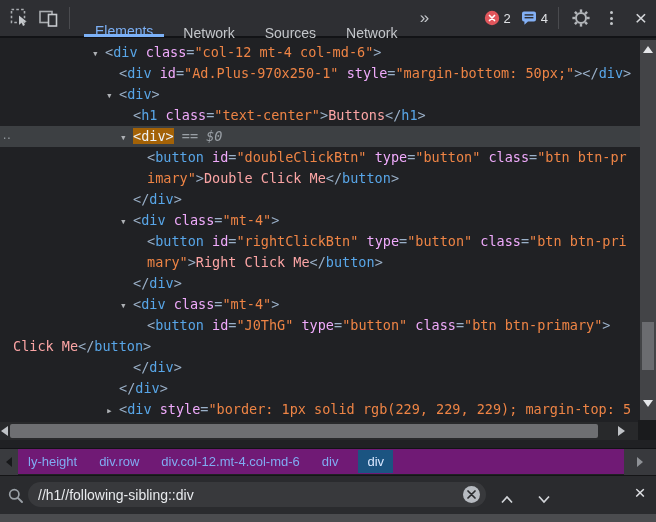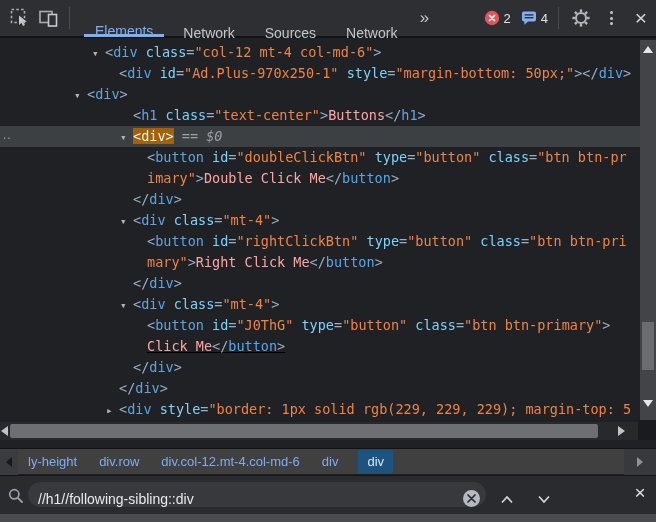--- a/index.html
+++ b/index.html
@@ -25,21 +25,21 @@
 
   
   .tree { position:absolute; top:40px; left:0; width:640px; height:380px; overflow:hidden;
           background:#202124; padding-top:2px; }
   .row { height:21px; line-height:21px; white-space:pre; position:relative;
          font-family:"DejaVu Sans Mono", monospace; font-size:13.5px; }
   .row.sel { background:#3d4043; }
   .arw { display:inline-block; width:13px; color:#aeb1b5; font-size:11px; }
   .tk-p   { color:#9ab0c8; }
   .tk-tag { color:#58a6e8; }
-  .tk-attr{ color:#7dd3fc; }
+  .tk-attr{ color:#f0abfc; }
   .tk-val { color:#ee8445; }
   .tk-txt { color:#fca5a5; }
   .tk-meta{ color:#9aa0a6; font-style:italic; }
   .tk-match{ background:#a36207; color:#eef1f4; }
   .seldots { position:absolute; left:3px; top:-1px; color:#9aa0a6; font-size:12px; letter-spacing:1px;
              font-family:"Liberation Sans", sans-serif; }
 
   
   .vscroll { position:absolute; top:40px; right:0; width:16px; height:380px; background:#434447; }
   .vthumb  { position:absolute; left:2px; width:12px; top:282px; height:48px; background:#6b6c70; }
@@ -49,39 +49,39 @@
               border-left:5px solid transparent; border-right:5px solid transparent; border-top:7px solid #e4e6e9; }
   .hscroll { position:absolute; top:422px; left:0; width:638px; height:18px; background:#28292b; }
   .hthumb  { position:absolute; left:10px; top:2px; width:588px; height:14px; background:#6e6f72; border-radius:2px; }
   .tri-left  { position:absolute; left:1px; top:4px; width:0; height:0;
                border-top:5px solid transparent; border-bottom:5px solid transparent; border-right:7px solid #c0c3c7; }
   .tri-right { position:absolute; left:618px; top:4px; width:0; height:0;
                border-top:5px solid transparent; border-bottom:5px solid transparent; border-left:7px solid #c0c3c7; }
   .corner { position:absolute; top:420px; left:638px; width:18px; height:20px; background:#1a1b1d; }
 
   
-  .crumbs { position:absolute; top:448px; left:0; width:656px; height:26px; background:#404040;
+  .crumbs { position:absolute; top:448px; left:0; width:656px; height:26px; background:#701a75;
             border-top:1px solid #121316; display:flex; align-items:center; }
   .crumb-left { width:18px; height:26px; background:#3a3b3f; display:flex; align-items:center;
                 justify-content:center; margin-right:8px; cursor:pointer; }
   .crumb-left i { width:0; height:0; border-top:5px solid transparent; border-bottom:5px solid transparent;
                   border-right:6px solid #17181a; }
   .crumb { color:#80acf2; font-size:13px; margin-right:18px; padding:4px 2px; cursor:pointer; white-space:nowrap; }
   .crumb.selc { background:#1b5481; color:#d8e7ff; padding:4px 9px; margin-right:0; }
   .crumb-right { position:absolute; right:0; top:0; width:32px; height:26px; background:#38393d;
                  display:flex; align-items:center; justify-content:center; cursor:pointer; }
   .crumb-right i { width:0; height:0; border-top:5px solid transparent; border-bottom:5px solid transparent;
                    border-left:6px solid #8e9196; }
 
   
   .search { position:absolute; top:475px; left:0; width:656px; height:39px; background:#2a2b2e;
             border-top:1px solid #151517; }
   .mag { position:absolute; left:8px; top:12px; }
   .pill { position:absolute; left:28px; top:6px; width:458px; height:25px; background:#38393c;
-          border-radius:13px; display:flex; align-items:flex-end; }
+          border-radius:13px; display:flex; align-items:center; }
   .query { color:#e8eaed; font-size:14px; padding-left:10px; white-space:nowrap; overflow:hidden; flex:1; }
   .clearbtn { width:17px; height:17px; border-radius:50%; background:#b7bbc1; margin-right:6px;
               display:flex; align-items:center; justify-content:center; cursor:pointer; flex:none; }
   .chev { position:absolute; top:14px; cursor:pointer; }
   .chev.up { left:500px; } .chev.dn { left:537px; }
   .results { position:absolute; left:570px; top:11px; color:#dfe1e5; font-size:13px;margin-top:29px; }
   .search-close { position:absolute; left:628px; top:6px; color:#dfe1e5; font-size:19px; cursor:pointer;
                   width:24px; text-align:center; }
 
   .strip { position:absolute; top:514px; left:0; width:656px; height:8px; background:#4b4c4f; }
@@ -154,33 +154,33 @@
         </span>
     </div>
     <div class="tbtn closewrap">
       <span class="closeglyph">×</span>
     </div>
   </div>
 
   <div class="tree">
       <div class="row" style="padding-left: 92px;"><span class="arw">▾</span><span class="tk-p">&lt;</span><span class="tk-tag">div</span><span class="tk-attr"> class</span><span class="tk-p">=</span><span class="tk-val">"col-12 mt-4 col-md-6"</span><span class="tk-p">&gt;</span></div>
       <div class="row" style="padding-left: 106px;"><span class="arw"> </span><span class="tk-p">&lt;</span><span class="tk-tag">div</span><span class="tk-attr"> id</span><span class="tk-p">=</span><span class="tk-val">"Ad.Plus-970x250-1"</span><span class="tk-attr"> style</span><span class="tk-p">=</span><span class="tk-val">"margin-bottom: 50px;"</span><span class="tk-p">&gt;&lt;/</span><span class="tk-tag">div</span><span class="tk-p">&gt;</span></div>
-      <div class="row" style="padding-left: 74px;"><span class="arw">▾</span><span class="tk-p">&lt;</span><span class="tk-tag">div</span><span class="tk-p">&gt;</span></div>
+      <div class="row" style="padding-left: 106px;"><span class="arw">▾</span><span class="tk-p">&lt;</span><span class="tk-tag">div</span><span class="tk-p">&gt;</span></div>
       <div class="row" style="padding-left: 120px;"><span class="arw"> </span><span class="tk-p">&lt;</span><span class="tk-tag">h1</span><span class="tk-attr"> class</span><span class="tk-p">=</span><span class="tk-val">"text-center"</span><span class="tk-p">&gt;</span><span class="tk-txt">Buttons</span><span class="tk-p">&lt;/</span><span class="tk-tag">h1</span><span class="tk-p">&gt;</span></div>
       <div class="row sel" style="padding-left: 120px;"><span class="arw">▾</span><span class="tk-match">&lt;div&gt;</span><span class="tk-meta"> == $0</span><span class="seldots">..</span></div>
       <div class="row" style="padding-left: 134px;"><span class="arw"> </span><span class="tk-p">&lt;</span><span class="tk-tag">button</span><span class="tk-attr"> id</span><span class="tk-p">=</span><span class="tk-val">"doubleClickBtn"</span><span class="tk-attr"> type</span><span class="tk-p">=</span><span class="tk-val">"button"</span><span class="tk-attr"> class</span><span class="tk-p">=</span><span class="tk-val">"btn btn-pr</span></div>
       <div class="row" style="padding-left: 134px;"><span class="arw"> </span><span class="tk-val">imary"</span><span class="tk-p">&gt;</span><span class="tk-txt">Double Click Me</span><span class="tk-p">&lt;/</span><span class="tk-tag">button</span><span class="tk-p">&gt;</span></div>
       <div class="row" style="padding-left: 120px;"><span class="arw"> </span><span class="tk-p">&lt;/</span><span class="tk-tag">div</span><span class="tk-p">&gt;</span></div>
       <div class="row" style="padding-left: 120px;"><span class="arw">▾</span><span class="tk-p">&lt;</span><span class="tk-tag">div</span><span class="tk-attr"> class</span><span class="tk-p">=</span><span class="tk-val">"mt-4"</span><span class="tk-p">&gt;</span></div>
       <div class="row" style="padding-left: 134px;"><span class="arw"> </span><span class="tk-p">&lt;</span><span class="tk-tag">button</span><span class="tk-attr"> id</span><span class="tk-p">=</span><span class="tk-val">"rightClickBtn"</span><span class="tk-attr"> type</span><span class="tk-p">=</span><span class="tk-val">"button"</span><span class="tk-attr"> class</span><span class="tk-p">=</span><span class="tk-val">"btn btn-pri</span></div>
       <div class="row" style="padding-left: 134px;"><span class="arw"> </span><span class="tk-val">mary"</span><span class="tk-p">&gt;</span><span class="tk-txt">Right Click Me</span><span class="tk-p">&lt;/</span><span class="tk-tag">button</span><span class="tk-p">&gt;</span></div>
       <div class="row" style="padding-left: 120px;"><span class="arw"> </span><span class="tk-p">&lt;/</span><span class="tk-tag">div</span><span class="tk-p">&gt;</span></div>
       <div class="row" style="padding-left: 120px;"><span class="arw">▾</span><span class="tk-p">&lt;</span><span class="tk-tag">div</span><span class="tk-attr"> class</span><span class="tk-p">=</span><span class="tk-val">"mt-4"</span><span class="tk-p">&gt;</span></div>
       <div class="row" style="padding-left: 134px;"><span class="arw"> </span><span class="tk-p">&lt;</span><span class="tk-tag">button</span><span class="tk-attr"> id</span><span class="tk-p">=</span><span class="tk-val">"J0ThG"</span><span class="tk-attr"> type</span><span class="tk-p">=</span><span class="tk-val">"button"</span><span class="tk-attr"> class</span><span class="tk-p">=</span><span class="tk-val">"btn btn-primary"</span><span class="tk-p">&gt;</span></div>
-      <div class="row" style="padding-left: 134px; text-decoration: underline;"><span class="arw"> </span><span class="tk-txt">Click Me</span><span class="tk-p">&lt;/</span><span class="tk-tag">button</span><span class="tk-p">&gt;</span></div>
+      <div class="row" style=""><span class="arw"> </span><span class="tk-txt">Click Me</span><span class="tk-p">&lt;/</span><span class="tk-tag">button</span><span class="tk-p">&gt;</span></div>
       <div class="row" style="padding-left: 120px;"><span class="arw"> </span><span class="tk-p">&lt;/</span><span class="tk-tag">div</span><span class="tk-p">&gt;</span></div>
       <div class="row" style="padding-left: 106px;"><span class="arw"> </span><span class="tk-p">&lt;/</span><span class="tk-tag">div</span><span class="tk-p">&gt;</span></div>
       <div class="row" style="padding-left: 106px;"><span class="arw">▸</span><span class="tk-p">&lt;</span><span class="tk-tag">div</span><span class="tk-attr"> style</span><span class="tk-p">=</span><span class="tk-val">"border: 1px solid rgb(229, 229, 229); margin-top: 5</span></div>
     </div>
 
   <div class="vscroll">
     <span class="tri-up"></span>
     <span class="vthumb"></span>
     <span class="tri-down"></span>
   </div>

